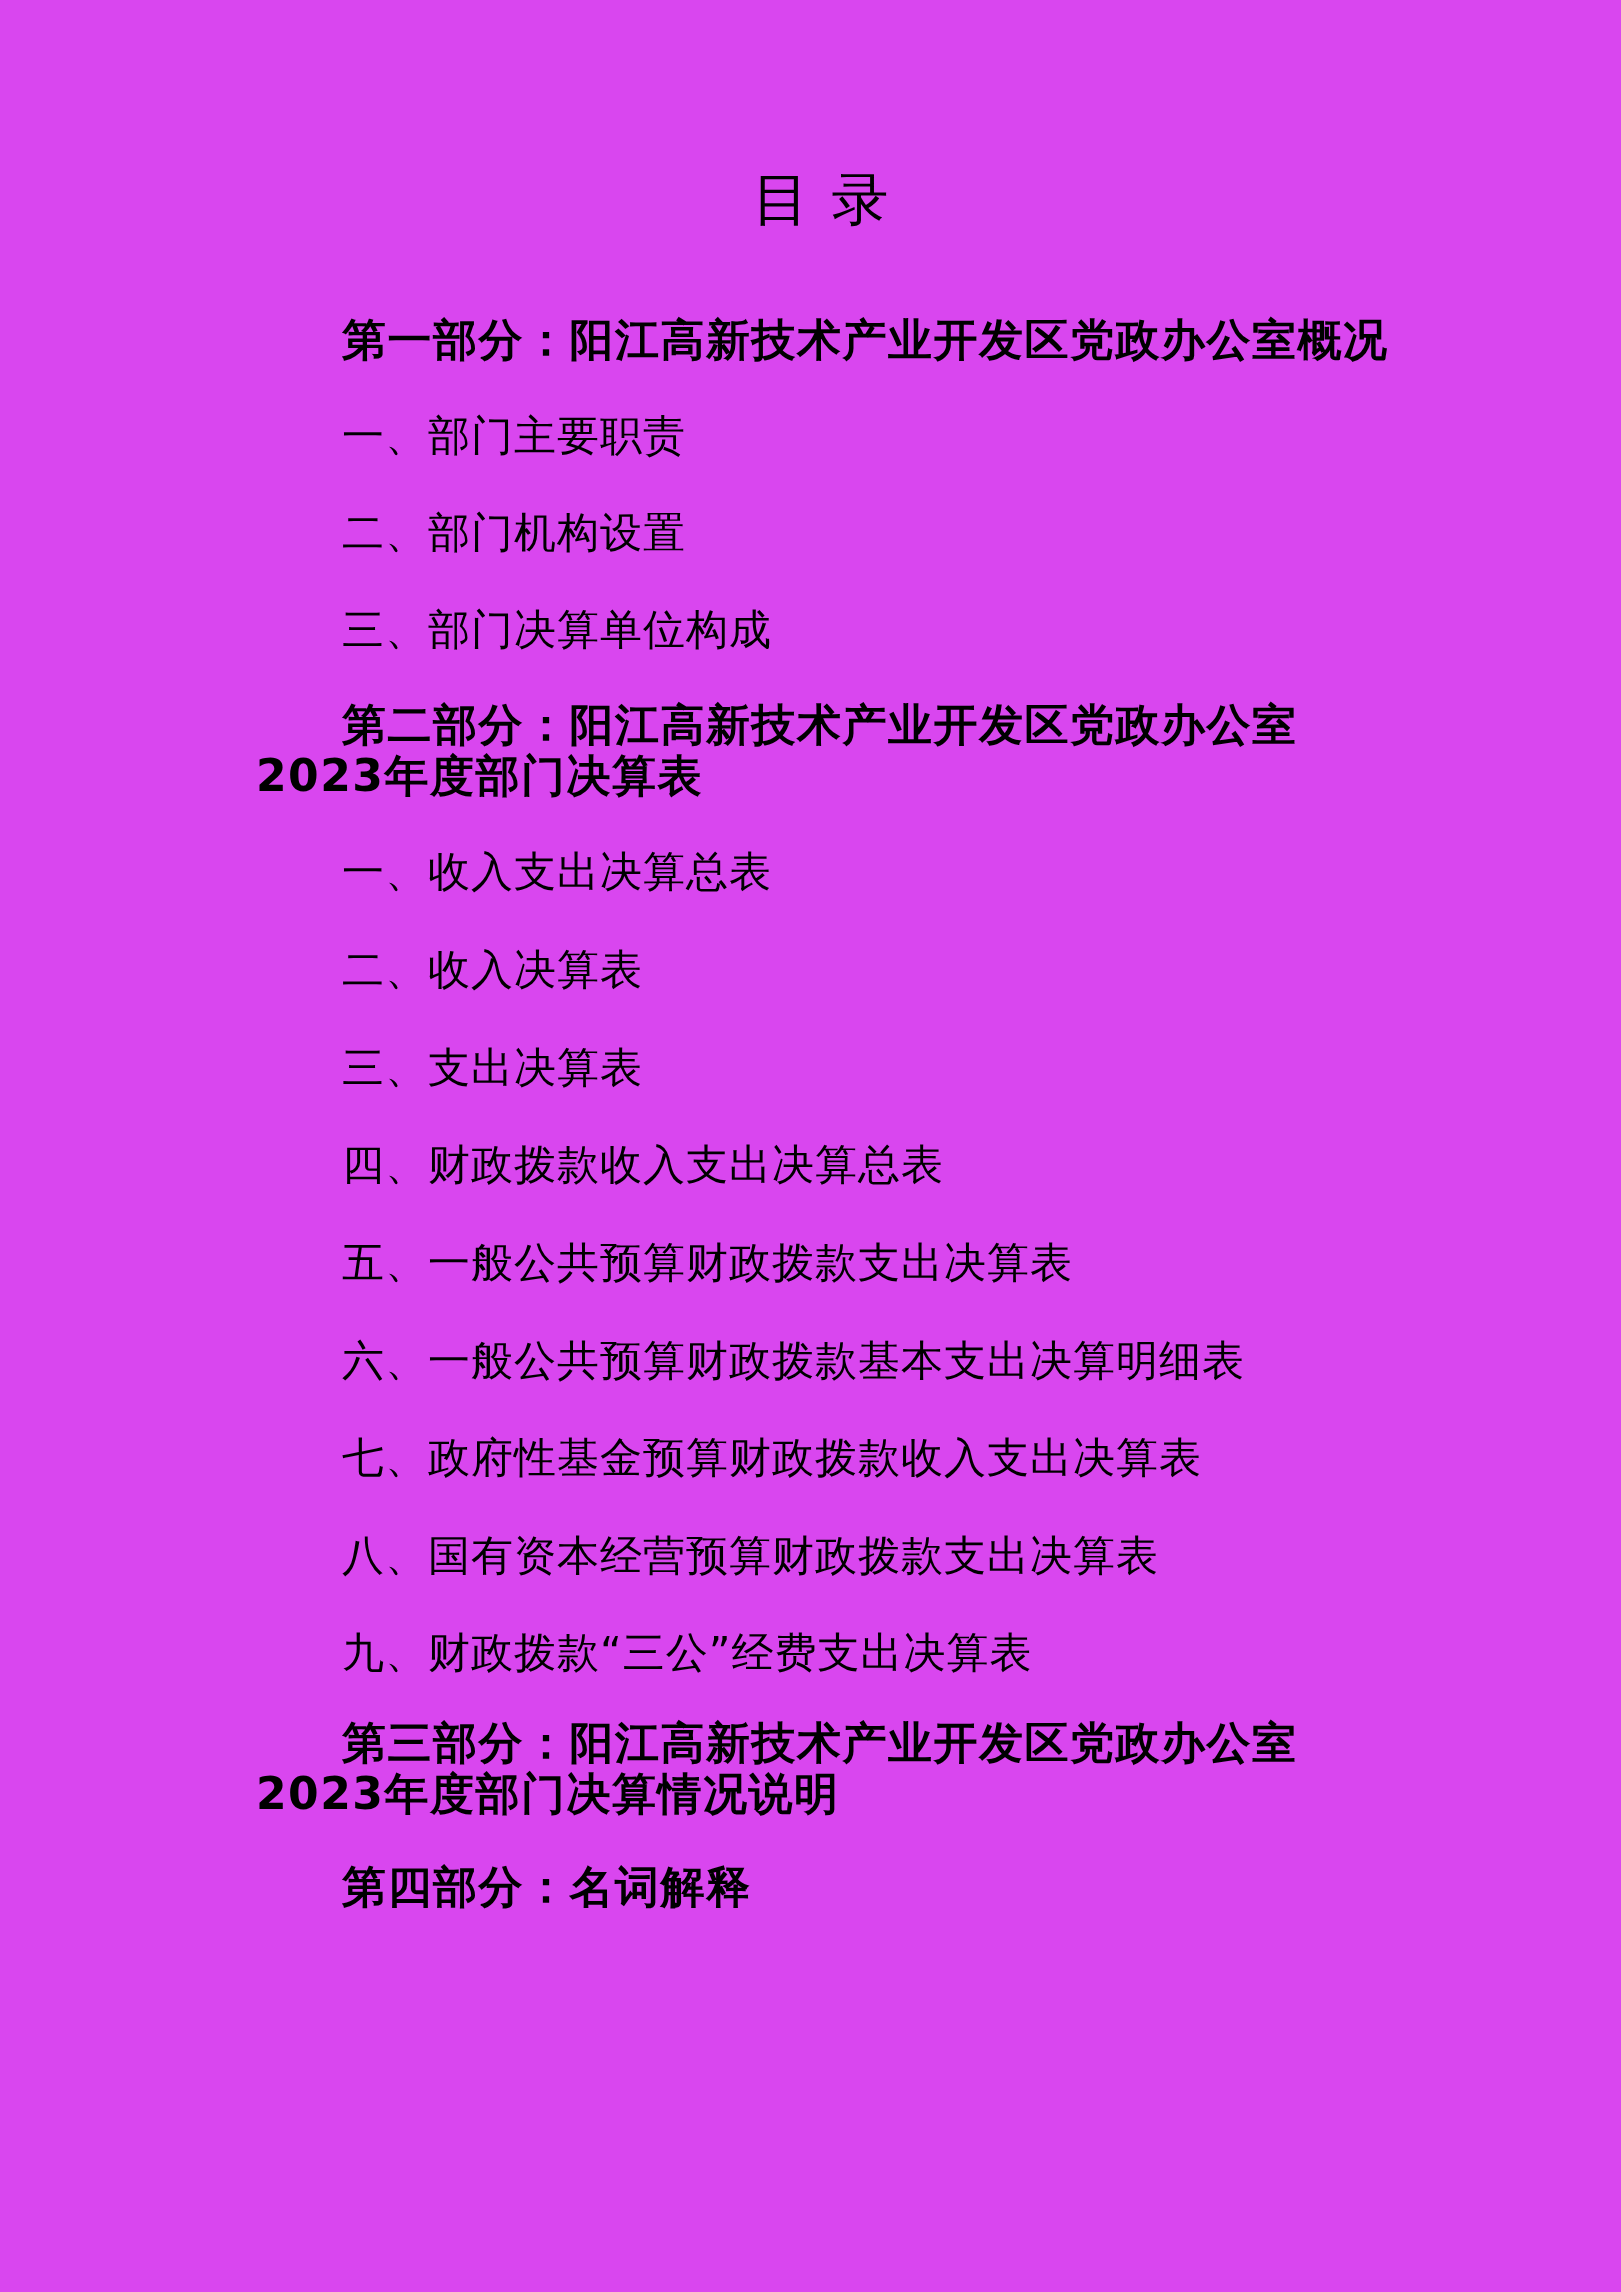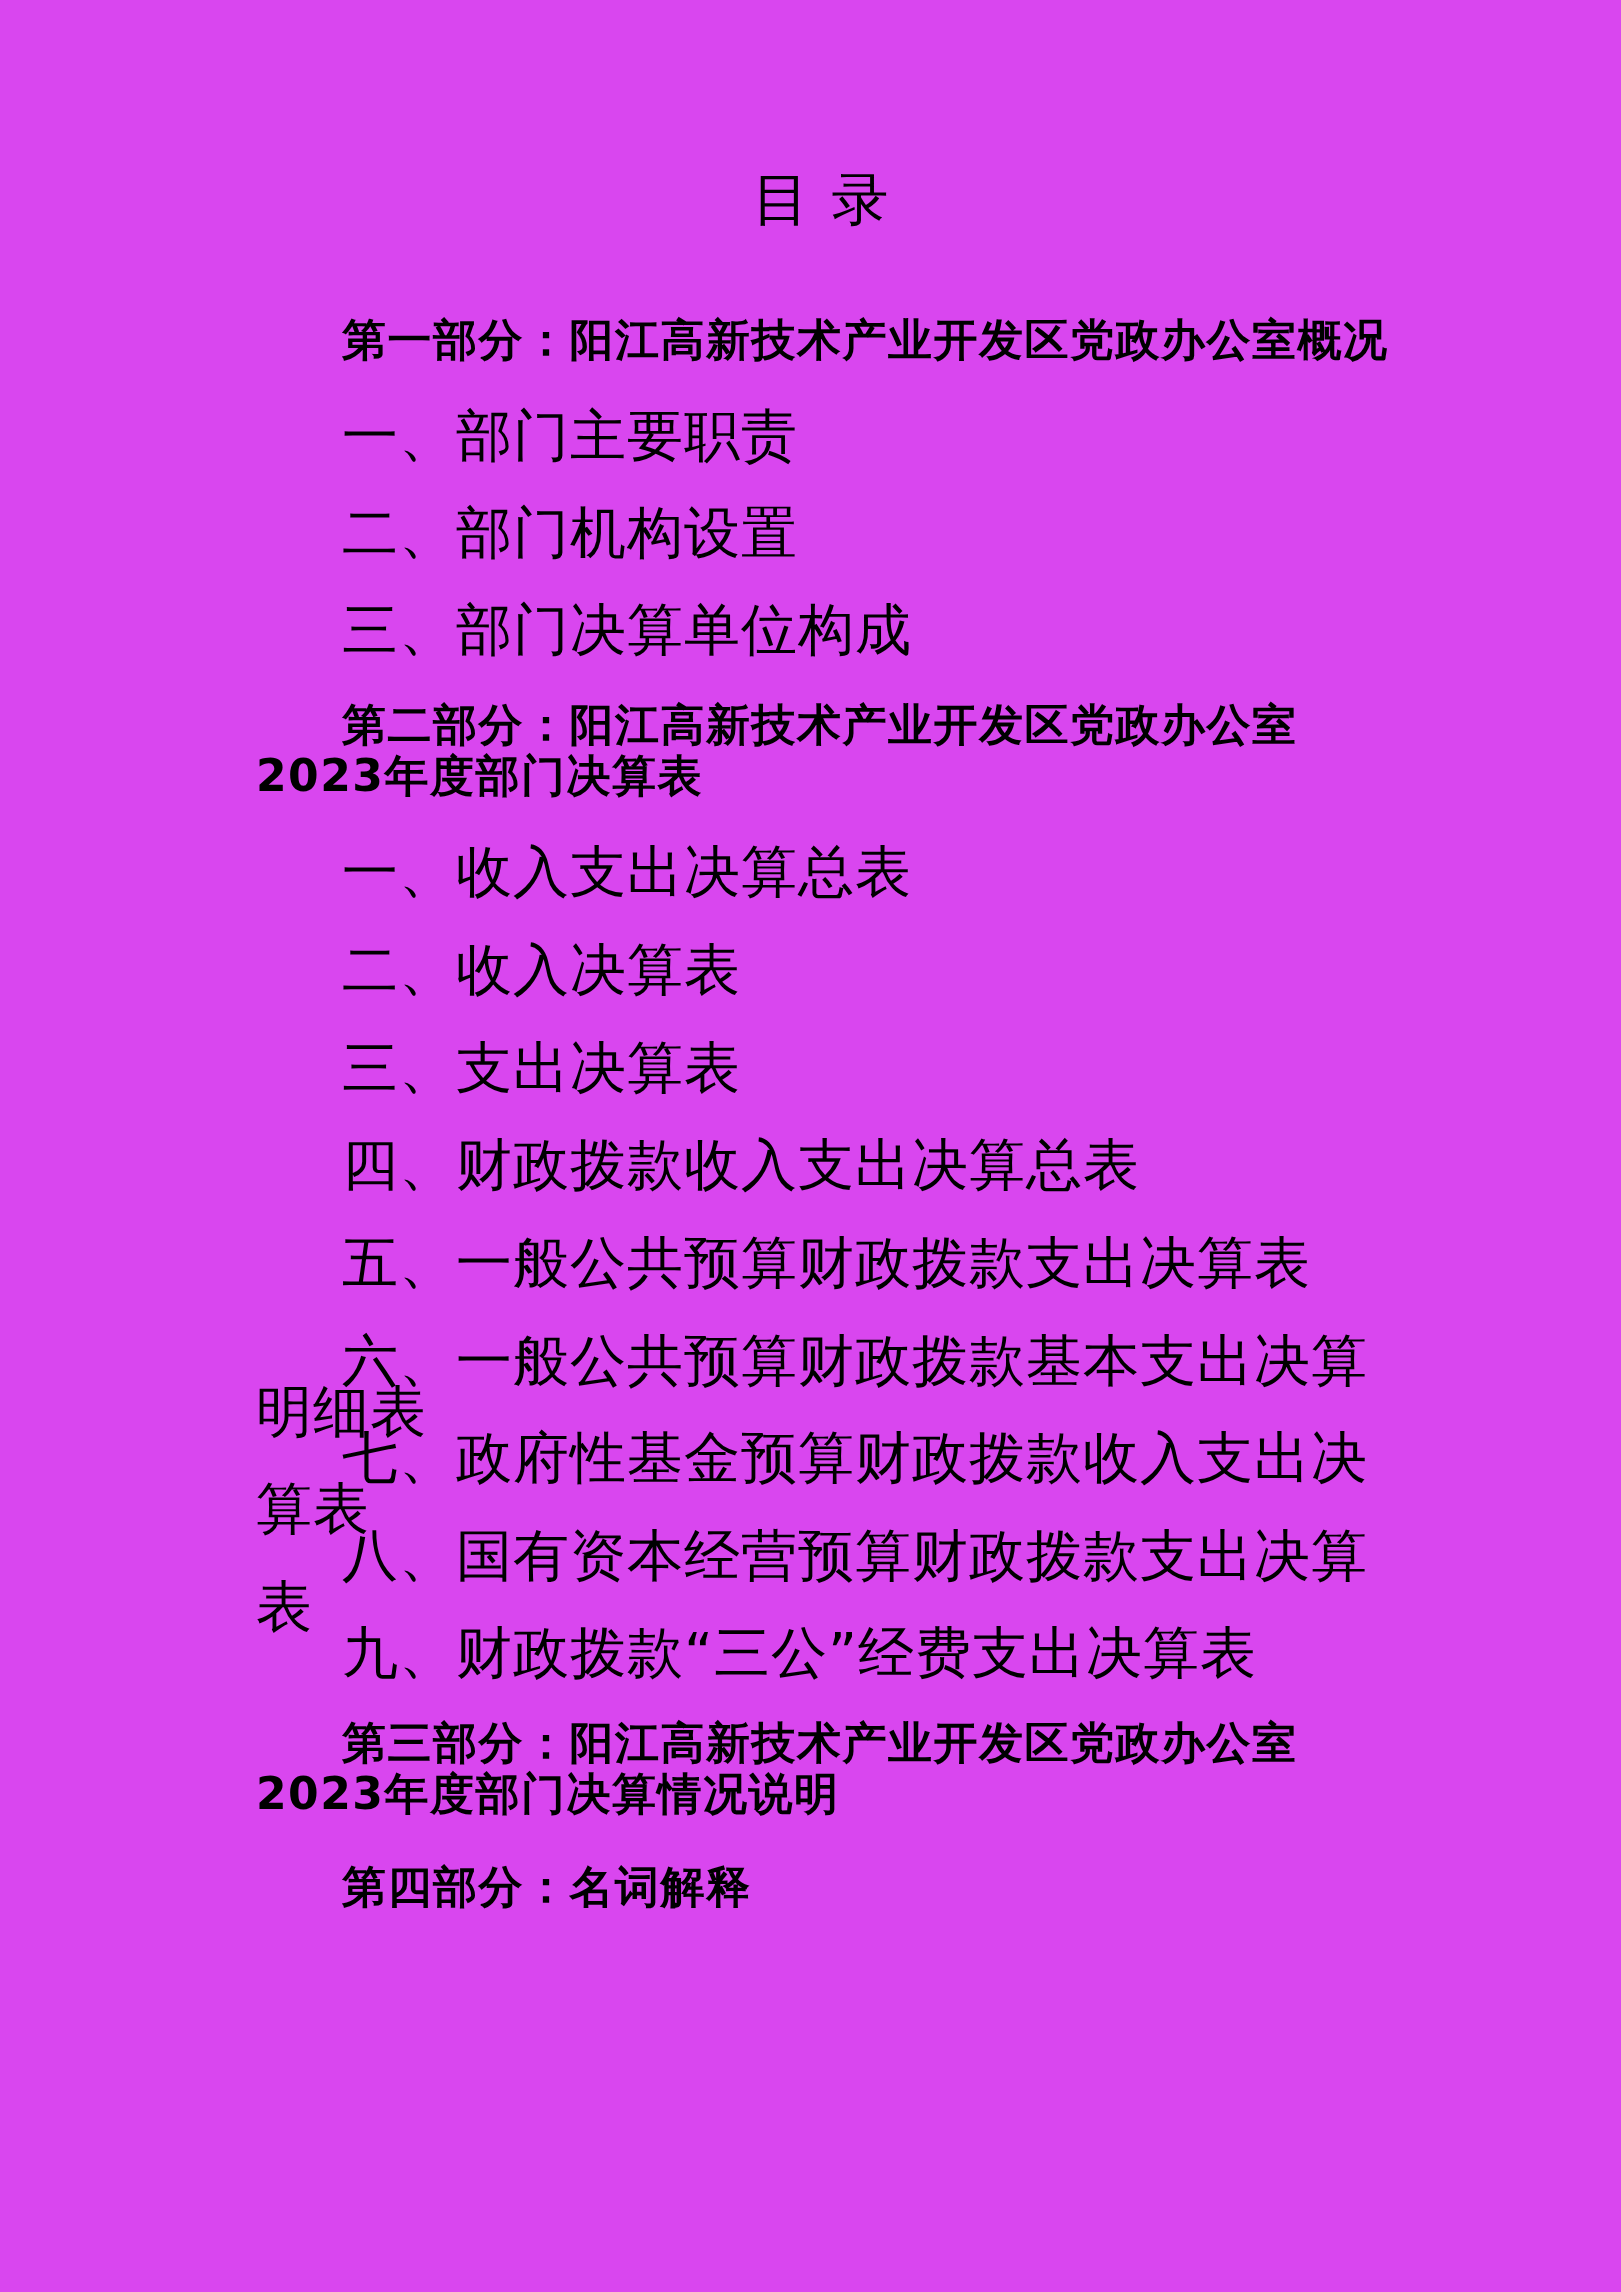--- a/index.html
+++ b/index.html
@@ -42,21 +42,21 @@
     text-indent: 86px;
     white-space: normal;
   }
   .entry.part {
     font-size: 44px;
     font-weight: bold;
     line-height: 51px;
     letter-spacing: 1.5px;
   }
   .entry.sub {
-    font-size: 56px;
+    font-size: 42px;
     font-weight: normal;
     line-height: 51px;
     letter-spacing: 1px;
   }
 </style>
 </head>
 <body>
 
 <div class="page">
 

